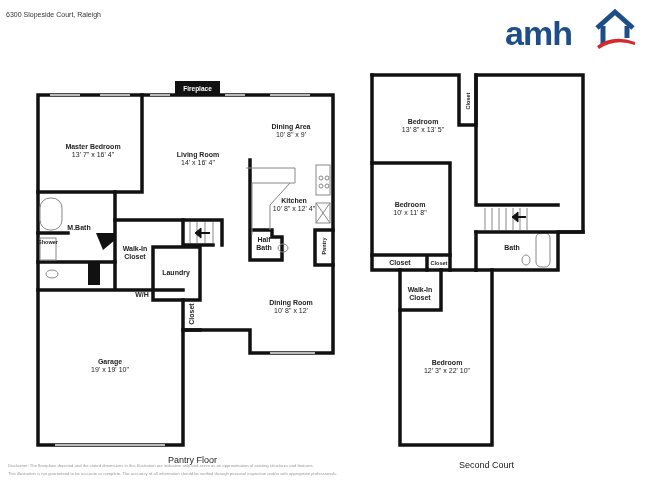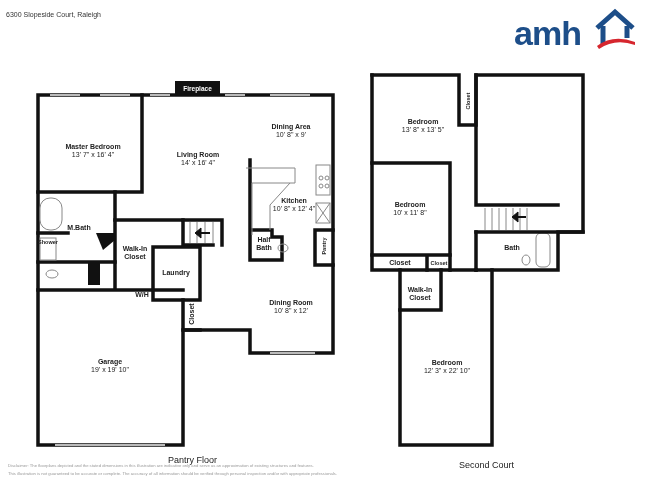--- a/index.html
+++ b/index.html
@@ -1,19 +1,19 @@
 <!DOCTYPE html>
 <html><head>
 <meta charset="utf-8">
 <style>
   html,body{margin:0;padding:0;background:#fff;}
   body{width:650px;height:488px;position:relative;overflow:hidden;font-family:"Liberation Sans",sans-serif;color:#222;}
   .addr{position:absolute;left:6px;top:11px;font-size:7px;color:#333;}
   .logo{position:absolute;left:505px;top:8px;width:135px;height:45px;}
-  .logo-text{position:absolute;left:0;top:8px;font-size:34px;font-weight:bold;color:#1d4e89;letter-spacing:-1px;font-family:"Liberation Sans",sans-serif;line-height:34px;margin-left:9px;}
+  .logo-text{position:absolute;left:0;top:8px;font-size:34px;font-weight:bold;color:#1d4e89;letter-spacing:-1px;font-family:"Liberation Sans",sans-serif;line-height:34px;}
   .logo svg{position:absolute;left:88px;top:0;}
   svg.plan{position:absolute;left:0;top:0;}
   .lbl{position:absolute;font-size:7px;text-align:center;line-height:8px;white-space:nowrap;transform:translateX(-50%);}
   .lbl b{display:block;font-weight:bold;font-size:7px;}
   .lbl span{display:block;font-size:7px;}
   .small{font-size:5.5px !important;}
   .vert{transform:translateX(-50%) rotate(-90deg);}
   .floor-title{position:absolute;font-size:9px;color:#222;}
   .disc{position:absolute;left:8px;font-size:4.2px;color:#999;white-space:nowrap;}
   .fp{position:absolute;left:175px;top:81px;width:45px;height:15px;background:#111;color:#fff;font-size:6.5px;font-weight:bold;text-align:center;line-height:15px;}

